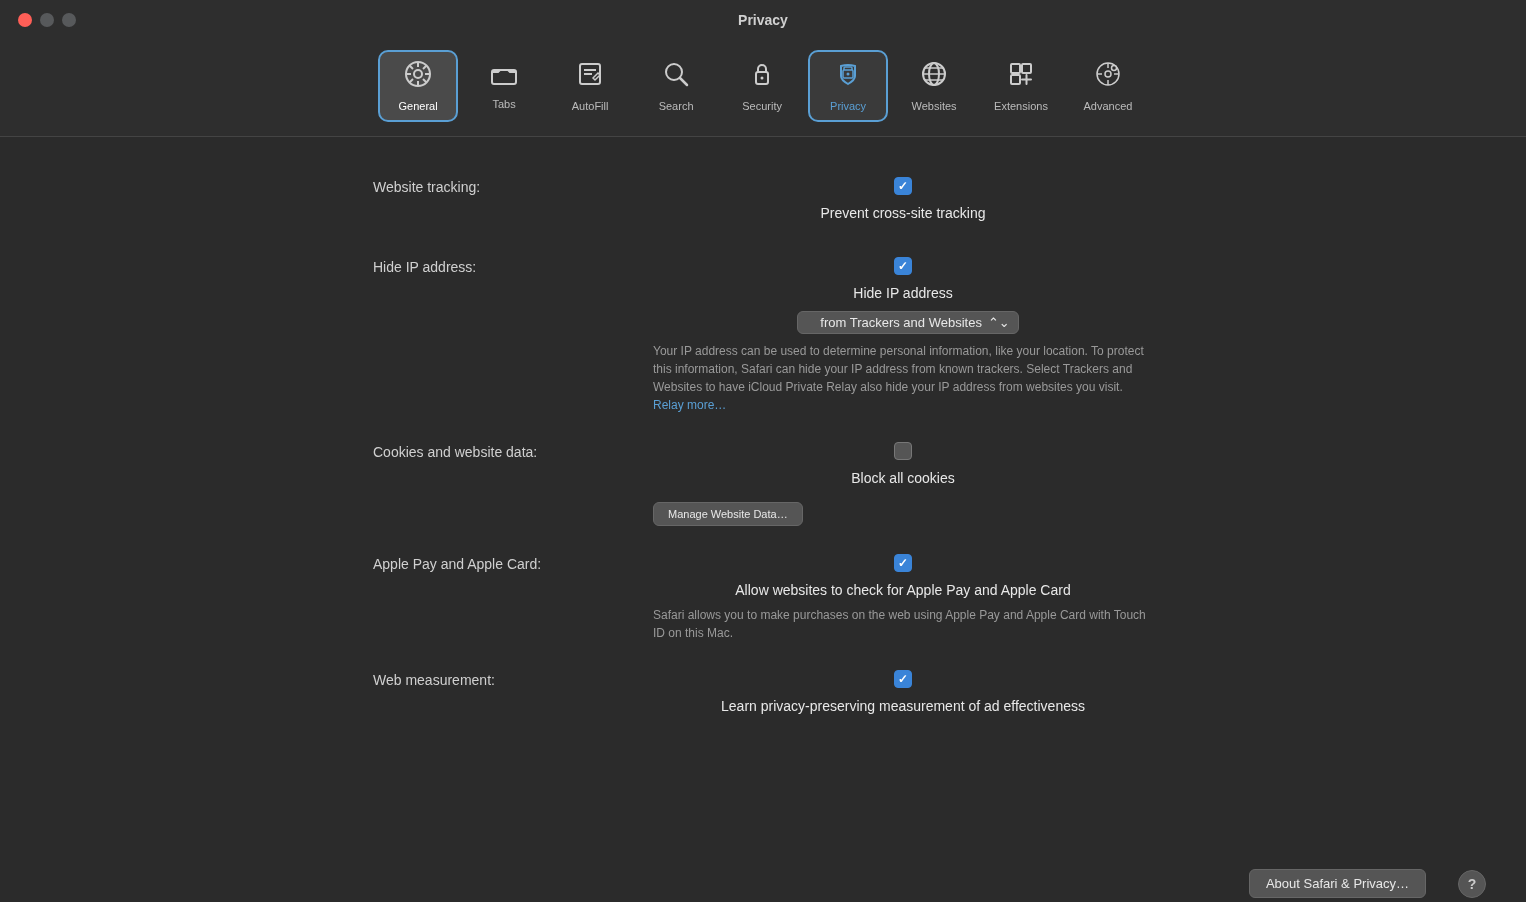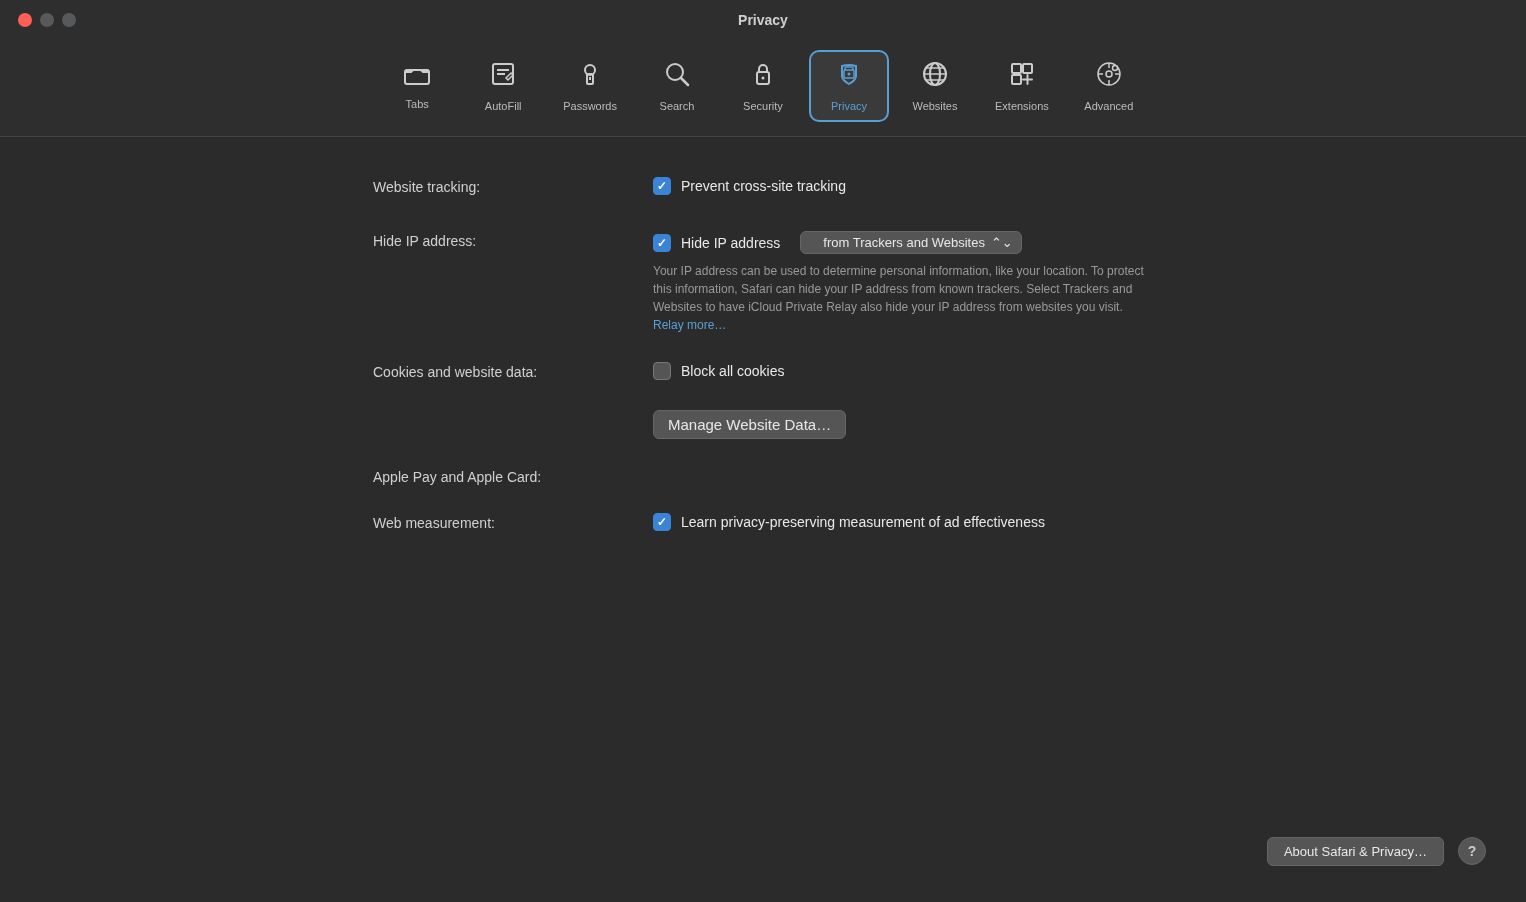--- a/index.html
+++ b/index.html
@@ -123,20 +123,21 @@
 
     .row-content {
       flex: 1;
     }
 
     .checkbox-row {
       display: flex;
       align-items: center;
       gap: 10px;
       margin-bottom: 8px;
+      flex-direction: column;
     }
 
     .checkbox {
       width: 18px;
       height: 18px;
       border-radius: 4px;
       border: 1.5px solid #888;
       background: #444;
       display: flex;
       align-items: center;
@@ -197,23 +198,23 @@
       cursor: pointer;
     }
 
     .manage-btn {
       display: inline-block;
       background: #555;
       border: 1px solid #666;
       border-radius: 6px;
       color: #e8e8e8;
       padding: 5px 14px;
-      font-size: 15px;
-      cursor: pointer;
-      margin-top: 22px;
+      font-size: 11px;
+      cursor: pointer;
+      margin-top: 8px;
     }
 
     .apple-pay-desc {
       font-size: 12px;
       color: #999;
       line-height: 1.5;
       max-width: 520px;
       margin-top: 4px;
     }
 
@@ -223,25 +224,25 @@
       border: 1px solid #666;
       border-radius: 6px;
       color: #e8e8e8;
       padding: 6px 16px;
       font-size: 13px;
       cursor: pointer;
     }
 
     .bottom-bar {
       position: fixed;
-      bottom: 36px;
+      bottom: 4px;
       right: 40px;
       display: flex;
-      align-items: flex-start;
-      gap: 14px;
+      align-items: flex-end;
+      gap: 32px;
     }
 
     .help-btn {
       width: 28px;
       height: 28px;
       border-radius: 50%;
       background: #555;
       border: 1px solid #666;
       color: #ccc;
       display: flex;
@@ -259,20 +260,37 @@
   <div class="traffic-lights">
     <div class="traffic-light tl-close"></div>
     <div class="traffic-light tl-min"></div>
     <div class="traffic-light tl-max"></div>
   </div>
   <span class="title">Privacy</span>
 </div>
 
 <div class="toolbar">
 
+  <div class="toolbar-item active">
+    <span class="icon">
+      <svg width="28" height="28" viewBox="0 0 28 28" fill="none">
+        <circle cx="14" cy="14" r="12" stroke="#ccc" stroke-width="2" fill="none"></circle>
+        <circle cx="14" cy="14" r="4" stroke="#ccc" stroke-width="2" fill="none"></circle>
+        <line x1="14" y1="2" x2="14" y2="7" stroke="#ccc" stroke-width="2"></line>
+        <line x1="14" y1="21" x2="14" y2="26" stroke="#ccc" stroke-width="2"></line>
+        <line x1="2" y1="14" x2="7" y2="14" stroke="#ccc" stroke-width="2"></line>
+        <line x1="21" y1="14" x2="26" y2="14" stroke="#ccc" stroke-width="2"></line>
+        <line x1="5.5" y1="5.5" x2="9" y2="9" stroke="#ccc" stroke-width="2"></line>
+        <line x1="19" y1="19" x2="22.5" y2="22.5" stroke="#ccc" stroke-width="2"></line>
+        <line x1="22.5" y1="5.5" x2="19" y2="9" stroke="#ccc" stroke-width="2"></line>
+        <line x1="9" y1="19" x2="5.5" y2="22.5" stroke="#ccc" stroke-width="2"></line>
+      </svg>
+    </span>
+    <span class="label">General</span>
+  </div>
 
   <div class="toolbar-item">
     <span class="icon">
       <svg width="28" height="24" viewBox="0 0 28 24" fill="none">
         <rect x="2" y="8" width="24" height="14" rx="2" stroke="#ccc" stroke-width="2" fill="none"></rect>
         <path d="M2 10 L8 10 L10 8 L18 8 L20 10 L26 10" stroke="#ccc" stroke-width="2" fill="none"></path>
       </svg>
     </span>
     <span class="label">Tabs</span>
   </div>
@@ -282,30 +300,20 @@
       <svg width="28" height="28" viewBox="0 0 28 28" fill="none">
         <rect x="4" y="4" width="20" height="20" rx="2" stroke="#ccc" stroke-width="2" fill="none"></rect>
         <line x1="8" y1="10" x2="20" y2="10" stroke="#ccc" stroke-width="2"></line>
         <line x1="8" y1="14" x2="16" y2="14" stroke="#ccc" stroke-width="2"></line>
         <path d="M17 18 L22 13 L24 15 L19 20 Z" stroke="#ccc" stroke-width="1.5" fill="none"></path>
       </svg>
     </span>
     <span class="label">AutoFill</span>
   </div>
 
-  <div class="toolbar-item">
-    <span class="icon">
-      <svg width="28" height="28" viewBox="0 0 28 28" fill="none">
-        <circle cx="14" cy="10" r="5" stroke="#ccc" stroke-width="2" fill="none"></circle>
-        <rect x="11" y="14" width="6" height="10" rx="1" stroke="#ccc" stroke-width="2" fill="none"></rect>
-        <line x1="14" y1="17" x2="14" y2="20" stroke="#ccc" stroke-width="2"></line>
-      </svg>
-    </span>
-    <span class="label">Passwords</span>
-  </div>
 
   <div class="toolbar-item">
     <span class="icon">
       <svg width="28" height="28" viewBox="0 0 28 28" fill="none">
         <circle cx="12" cy="12" r="8" stroke="#ccc" stroke-width="2" fill="none"></circle>
         <line x1="18" y1="18" x2="25" y2="25" stroke="#ccc" stroke-width="2.5" stroke-linecap="round"></line>
       </svg>
     </span>
     <span class="label">Search</span>
   </div>
@@ -410,20 +418,27 @@
       <div class="checkbox-row">
         <div class="checkbox" style="background: #555; border-color: #777;"></div>
         <span class="checkbox-label">Block all cookies</span>
       </div>
       <button class="manage-btn">Manage Website Data…</button>
     </div>
   </div>
 
   <div class="settings-row">
     <div class="row-label">Apple Pay and Apple Card:</div>
+    <div class="row-content">
+      <div class="checkbox-row">
+        <div class="checkbox checked"></div>
+        <span class="checkbox-label">Allow websites to check for Apple Pay and Apple Card</span>
+      </div>
+      <div class="apple-pay-desc">Safari allows you to make purchases on the web using Apple Pay and Apple Card with Touch ID on this Mac.</div>
+    </div>
   </div>
 
   <div class="settings-row">
     <div class="row-label">Web measurement:</div>
     <div class="row-content">
       <div class="checkbox-row">
         <div class="checkbox checked"></div>
         <span class="checkbox-label">Learn privacy-preserving measurement of ad effectiveness</span>
       </div>
     </div>

